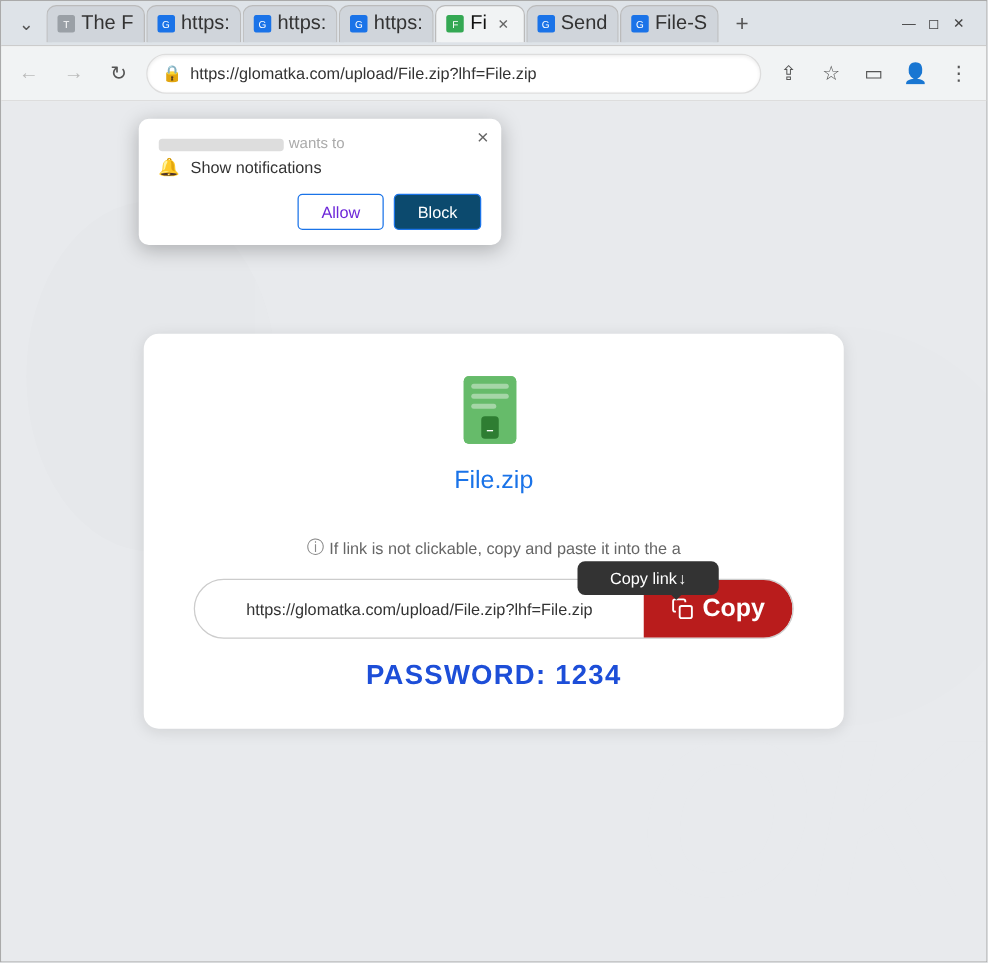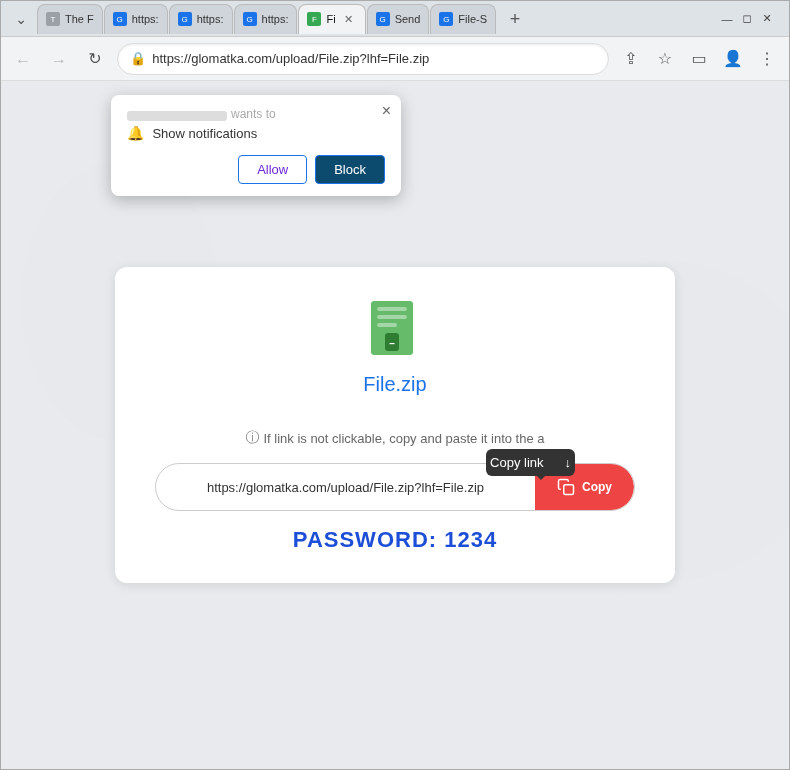--- a/index.html
+++ b/index.html
@@ -100,21 +100,21 @@
 
     .tab-favicon.green { background: #34a853; }
     .tab-favicon.gray { background: #9aa0a6; }
     .tab-favicon.blue2 { background: #1a73e8; }
 
     .tab-title {
       flex: 1;
       overflow: hidden;
       text-overflow: ellipsis;
       white-space: nowrap;
-      font-size: 11px;
+      font-size: 16px;
       text-align: right;
     }
 
     .tab-close {
       width: 16px;
       height: 16px;
       display: flex;
       align-items: center;
       justify-content: center;
       border-radius: 50%;
@@ -356,26 +356,26 @@
     }
 
     
     .copy-link-tooltip {
       position: absolute;
       right: 60px;
       top: -14px;
       background: #333;
       color: white;
       border-radius: 6px;
-      padding: 6px 4px;
+      padding: 6px 26px;
       font-size: 13px;
       white-space: nowrap;
       display: flex;
       align-items: center;
-      gap: 21px;
+      gap: 1px;
       z-index: 10;
     }
     .copy-link-tooltip::after {
       content: '';
       position: absolute;
       bottom: -8px;
       right: 30px;
       border: 4px solid transparent;
       border-top-color: #333;
     }
@@ -398,24 +398,24 @@
       font-size: 13px;
       color: #333;
       overflow: hidden;
       text-overflow: ellipsis;
       white-space: nowrap;
     }
 
     .copy-btn {
       height: 48px;
       padding: 0 22px;
-      background: #ef4444;
+      background: #b91c1c;
       color: white;
       border: none;
-      font-size: 12px;
+      font-size: 20px;
       font-weight: 600;
       cursor: pointer;
       display: flex;
       align-items: center;
       gap: 7px;
       border-radius: 0 24px 24px 0;
       flex-shrink: 0;
       text-align: right;
     }
 

